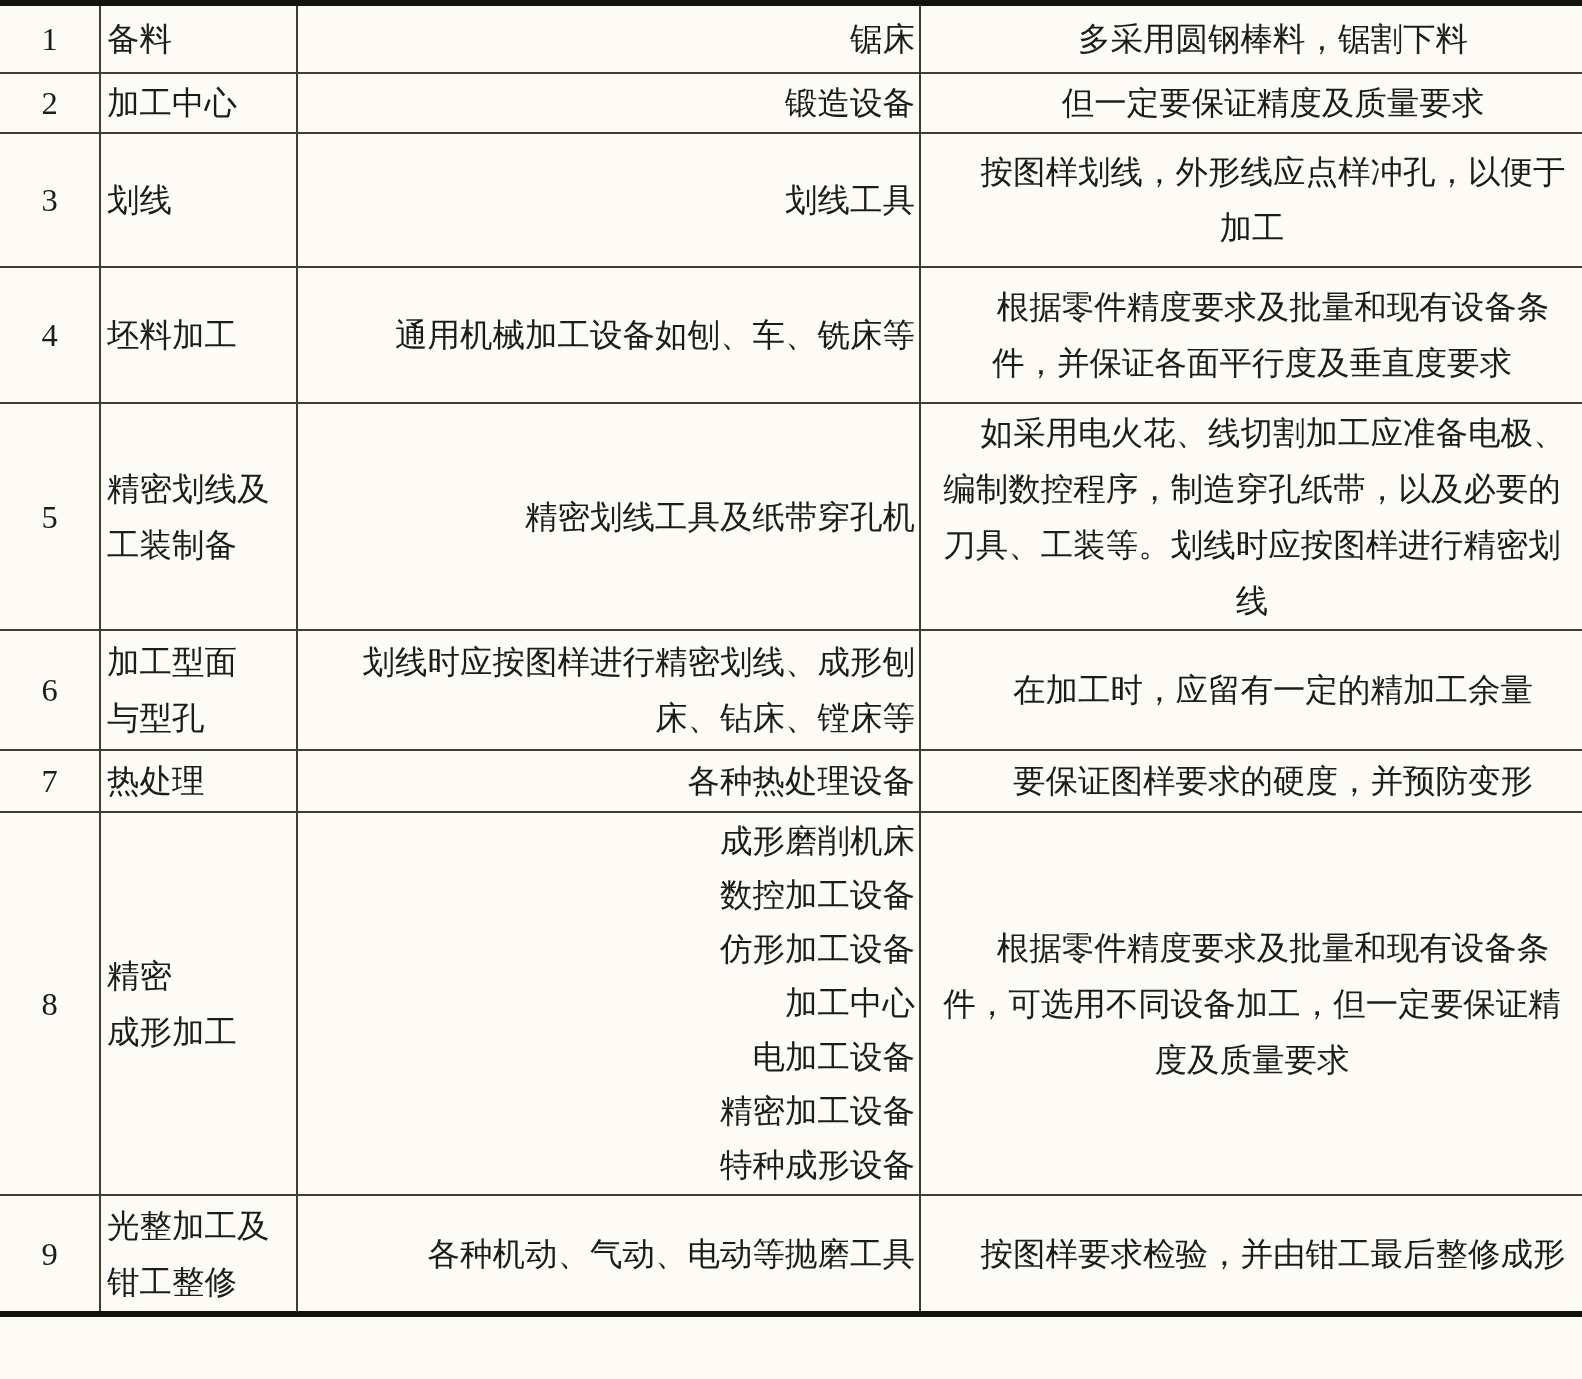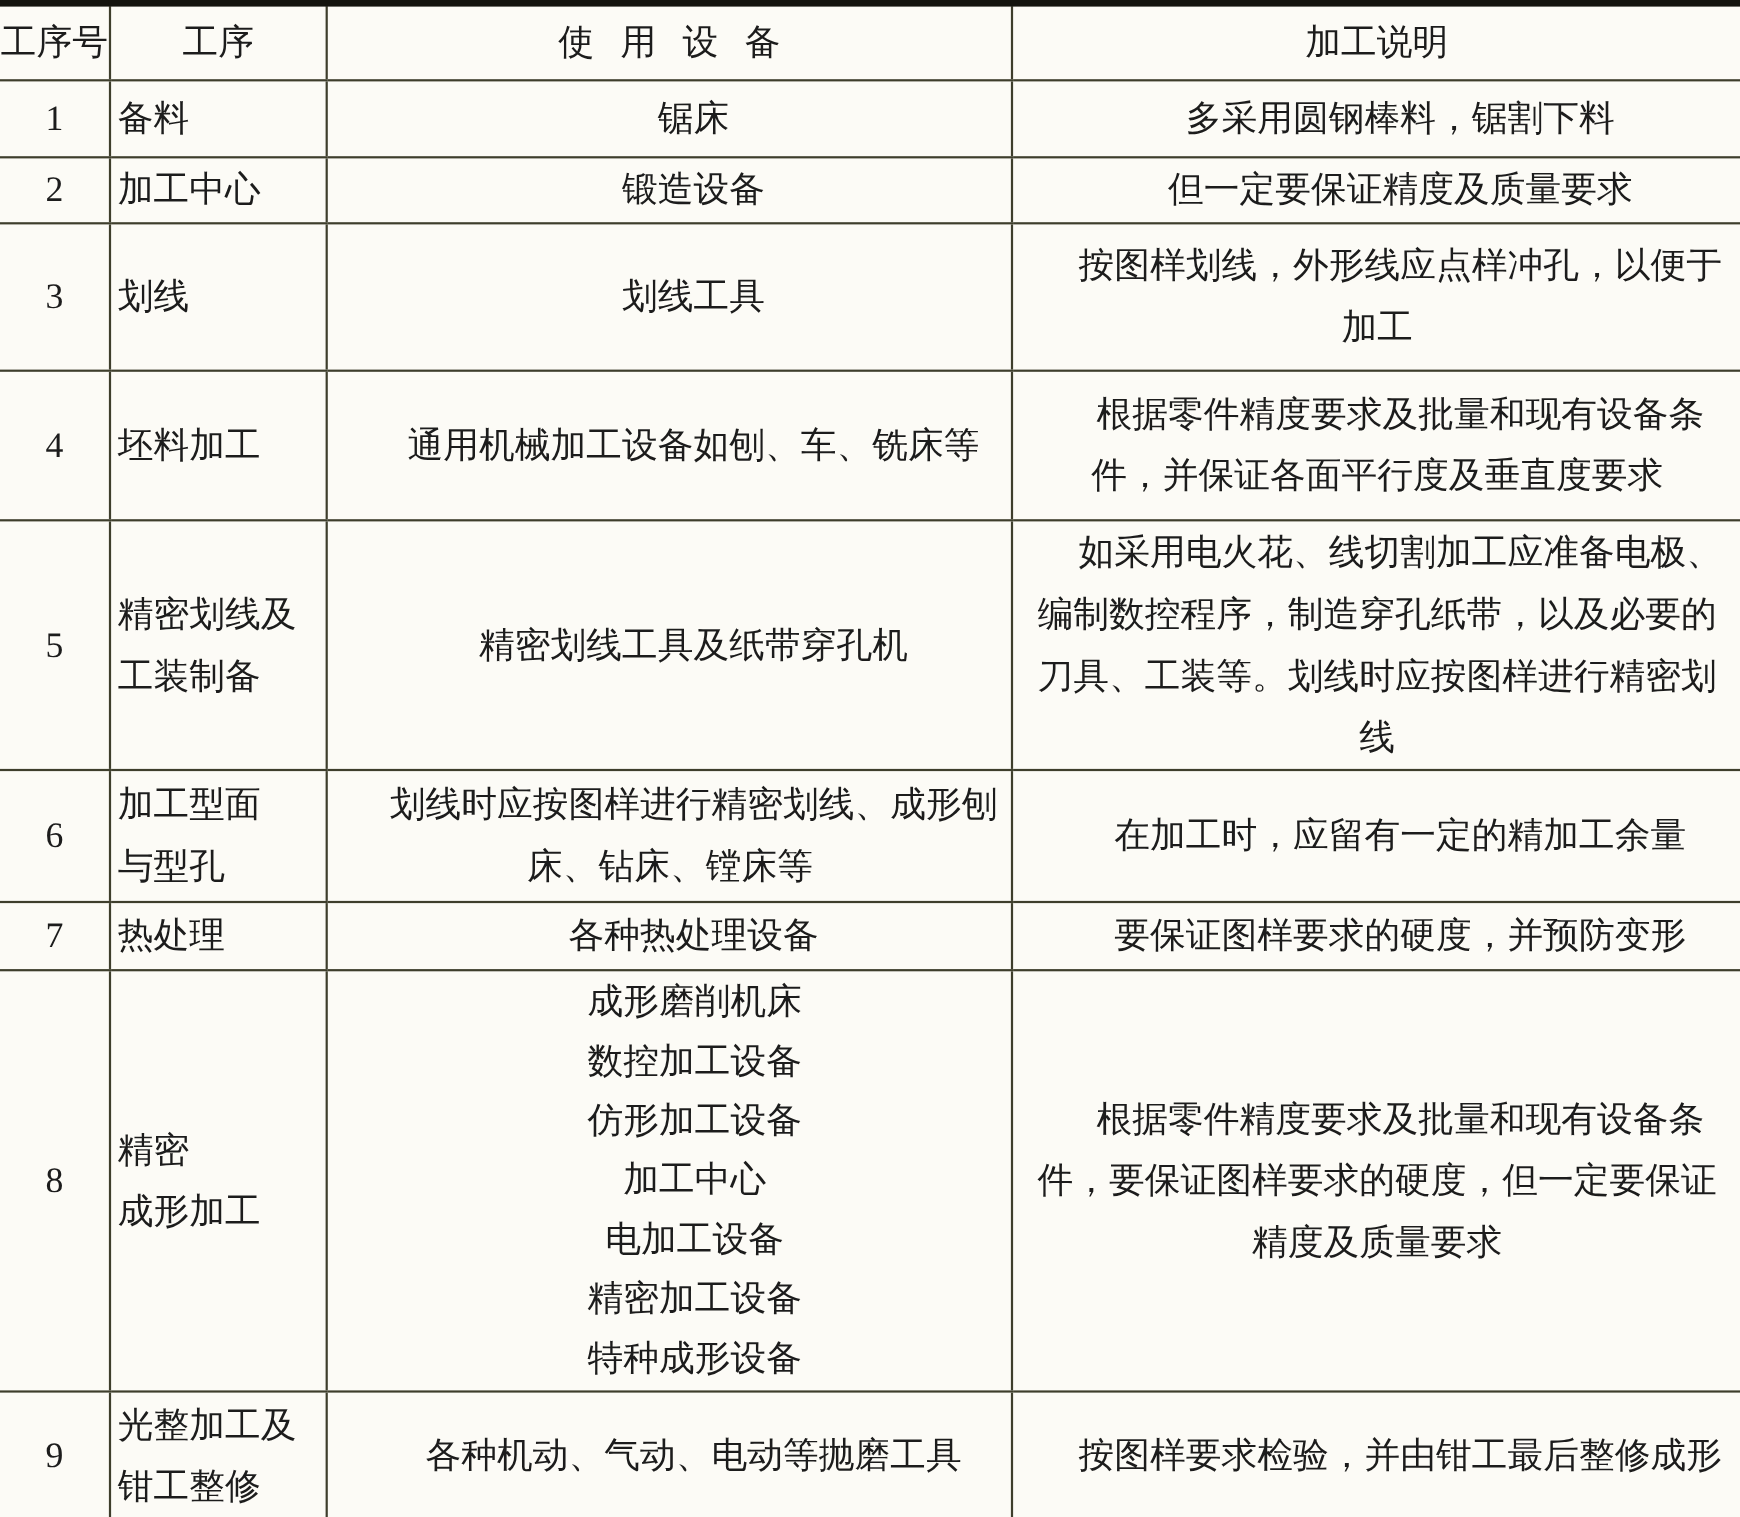--- a/index.html
+++ b/index.html
@@ -36,21 +36,21 @@
   td.c-no {
     text-align: center;
     white-space: pre-line;
   }
   td.c-proc {
     text-align: left;
     white-space: pre-line;
     padding: 0 6px;
   }
   td.c-equip {
-    text-align: center;
+    text-align: right;
     padding: 0 4px 0 5px;
     text-indent: 43px;
   }
   td.c-equip.lines {
     white-space: pre-line;
     text-indent: 0;
     padding: 0 4px 1px 50px;
     line-height: 54px;
   }
   td.c-desc {
@@ -85,26 +85,20 @@
 
 <div class="page">
   <table class="proc-table">
     <colgroup>
       <col style="width:100px">
       <col style="width:197px">
       <col style="width:623px">
       <col style="width:662px">
     </colgroup>
     <tbody>
-      <tr class="hd-row">
-        <td class="c-no">工序号</td>
-        <td class="c-proc">工序</td>
-        <td class="c-equip">使用设备</td>
-        <td class="c-desc">加工说明</td>
-      </tr>
 
       <tr class="r1">
         <td class="c-no">1</td>
         <td class="c-proc">备料</td>
         <td class="c-equip">锯床</td>
         <td class="c-desc">多采用圆钢棒料，锯割下料</td>
       </tr>
 
       <tr class="r2">
         <td class="c-no">2</td>
@@ -154,21 +148,21 @@
         <td class="c-no">8</td>
         <td class="c-proc">精密
 成形加工</td>
         <td class="c-equip lines">成形磨削机床
 数控加工设备
 仿形加工设备
 加工中心
 电加工设备
 精密加工设备
 特种成形设备</td>
-        <td class="c-desc">根据零件精度要求及批量和现有设备条件，要保证图样要求的硬度，但一定要保证精度及质量要求</td>
+        <td class="c-desc">根据零件精度要求及批量和现有设备条件，可选用不同设备加工，但一定要保证精度及质量要求</td>
       </tr>
 
       <tr class="r9">
         <td class="c-no">9</td>
         <td class="c-proc">光整加工及
 钳工整修</td>
         <td class="c-equip">各种机动、气动、电动等抛磨工具</td>
         <td class="c-desc">按图样要求检验，并由钳工最后整修成形</td>
       </tr>
     </tbody>

